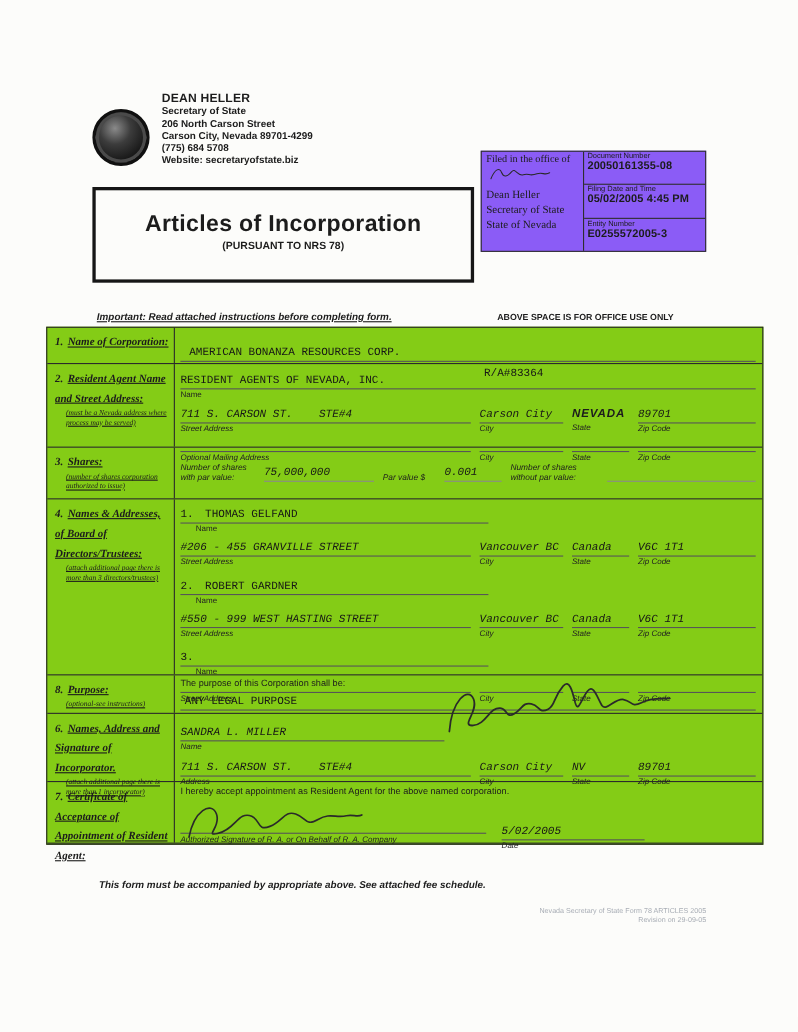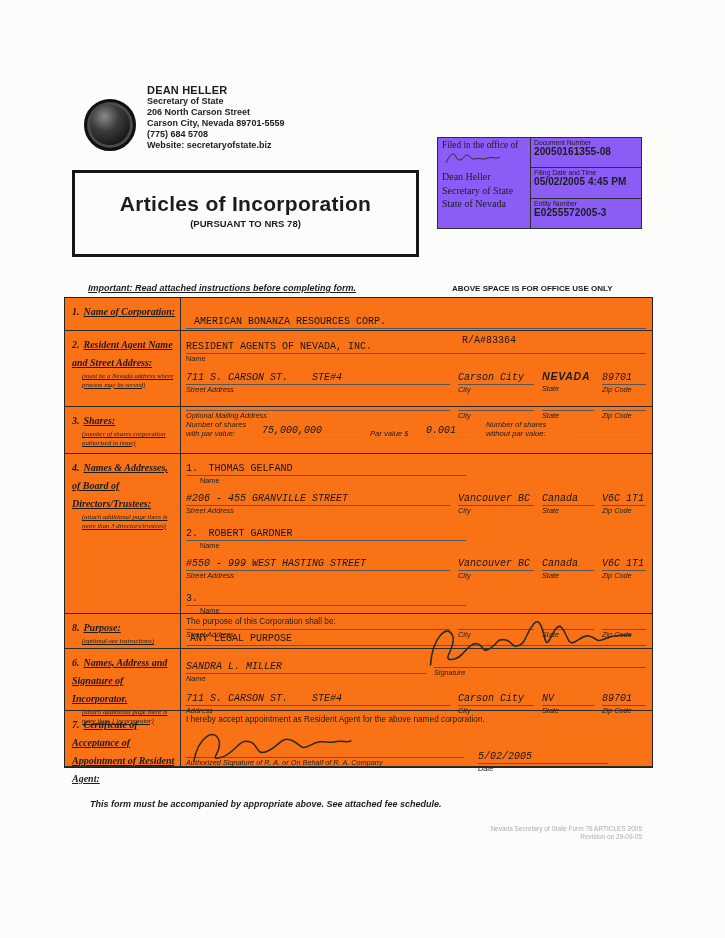--- a/index.html
+++ b/index.html
@@ -35,21 +35,21 @@
   .filed-cell { flex:1; border-bottom:1.5px solid #2e2e2e; padding:1px 3px; overflow:hidden; }
   .filed-cell:last-child { border-bottom:none; }
   .filed-cell .lb { font-size:6.8px; }
   .filed-cell .vl { font-size:10px; font-weight:bold; letter-spacing:0.1px; white-space:nowrap; }
 
   
   .important { font-size:9px; font-weight:bold; font-style:italic;text-decoration:underline; }
   .officeuse { font-size:8px; font-weight:bold; }
 
   
-  .ftable { position:absolute; left:64px; top:297px; width:589px; border:1.6px solid #222; background:#f97316; }
+  .ftable { position:absolute; left:42px; top:297px; width:652px; border:1.6px solid #222; background:#84cc16; }
   .frow { display:flex; border-bottom:1px solid #2b2b2b; }
   .frow:last-child { border-bottom:none; }
   .lcell { width:116px; border-right:1px solid #2b2b2b; padding:3px 4px 3px 7px; font-family:"Liberation Serif", serif; }
   .ccell { flex:1; position:relative; padding:2px 6px 2px 5px; }
   .rnum { font-weight:bold; font-style:italic; font-size:10px; }
   .rlabel { font-weight:bold; font-style:italic; font-size:10px; text-decoration:underline; line-height:12px; }
   .rnote { font-style:italic; font-size:6.8px; line-height:8.5px; text-decoration:underline; display:block; margin-top:2px; margin-left:10px; }
 
   .typed { font-family:"Liberation Mono", monospace; font-size:10px; white-space:pre; color:#161616; }
   .field { border-bottom:1px solid #565656; min-height:13px; display:block; position:relative; }
@@ -67,26 +67,26 @@
 </head>
 <body>
 
 <div class="page">
 
   <div class="abs seal" style="left:84px; top:99px;"></div>
   <div class="abs" style="left:147px; top:84px;">
     <div class="lh-name">DEAN HELLER</div>
     <div class="lh-line">Secretary of State</div>
     <div class="lh-line">206 North Carson Street</div>
-    <div class="lh-line">Carson City, Nevada 89701-5559</div>
+    <div class="lh-line">Carson City, Nevada 89701-4299</div>
     <div class="lh-line">(775) 684 5708</div>
     <div class="lh-line">Website: secretaryofstate.biz</div>
   </div>
 
-  <div class="abs title-box" style="left:72px; top:170px; width:347px; height:87px;">
+  <div class="abs title-box" style="left:84px; top:170px; width:347px; height:87px;">
     <div class="t">Articles of Incorporation</div>
     <div class="s">(PURSUANT TO NRS 78)</div>
   </div>
 
   <div class="abs filed-box" style="left:437px; top:137px; width:205px; height:92px;">
     <div class="filed-left">
       <div class="fi">Filed in the office of</div>
       <svg class="sig" width="62" height="16" viewBox="0 0 66 18">
         <path d="M3 14 C 7 4, 12 2, 14 8 C 16 13, 20 12, 24 7 C 28 2, 30 12, 36 10 C 42 8, 42 12, 50 9 C 56 7, 58 11, 63 8" stroke-width="1.1"></path>
       </svg>
@@ -307,24 +307,20 @@
         <span class="rnum">6.</span>
         <span class="rlabel">Names, Address and Signature of Incorporator.</span>
         <span class="rnote">(attach additional page there is more than 1 incorporator)</span>
       </div>
       <div class="ccell">
         <div class="cols" style="margin-top:4px;">
           <div style="width:240px;">
             <div class="field"><span class="typed">SANDRA L. MILLER</span></div>
             <span class="sublabel">Name</span>
           </div>
-          <div style="flex:1;">
-            <div class="field"></div>
-            <span class="sublabel">Signature</span>
-          </div>
         </div>
         <div class="cols" style="margin-top:4px;">
           <div style="width:264px;">
             <div class="field"><span class="typed">711 S. CARSON ST.    STE#4</span></div>
             <span class="sublabel">Address</span>
           </div>
           <div style="width:76px;">
             <div class="field"><span class="typed">Carson City</span></div>
             <span class="sublabel">City</span>
           </div>

